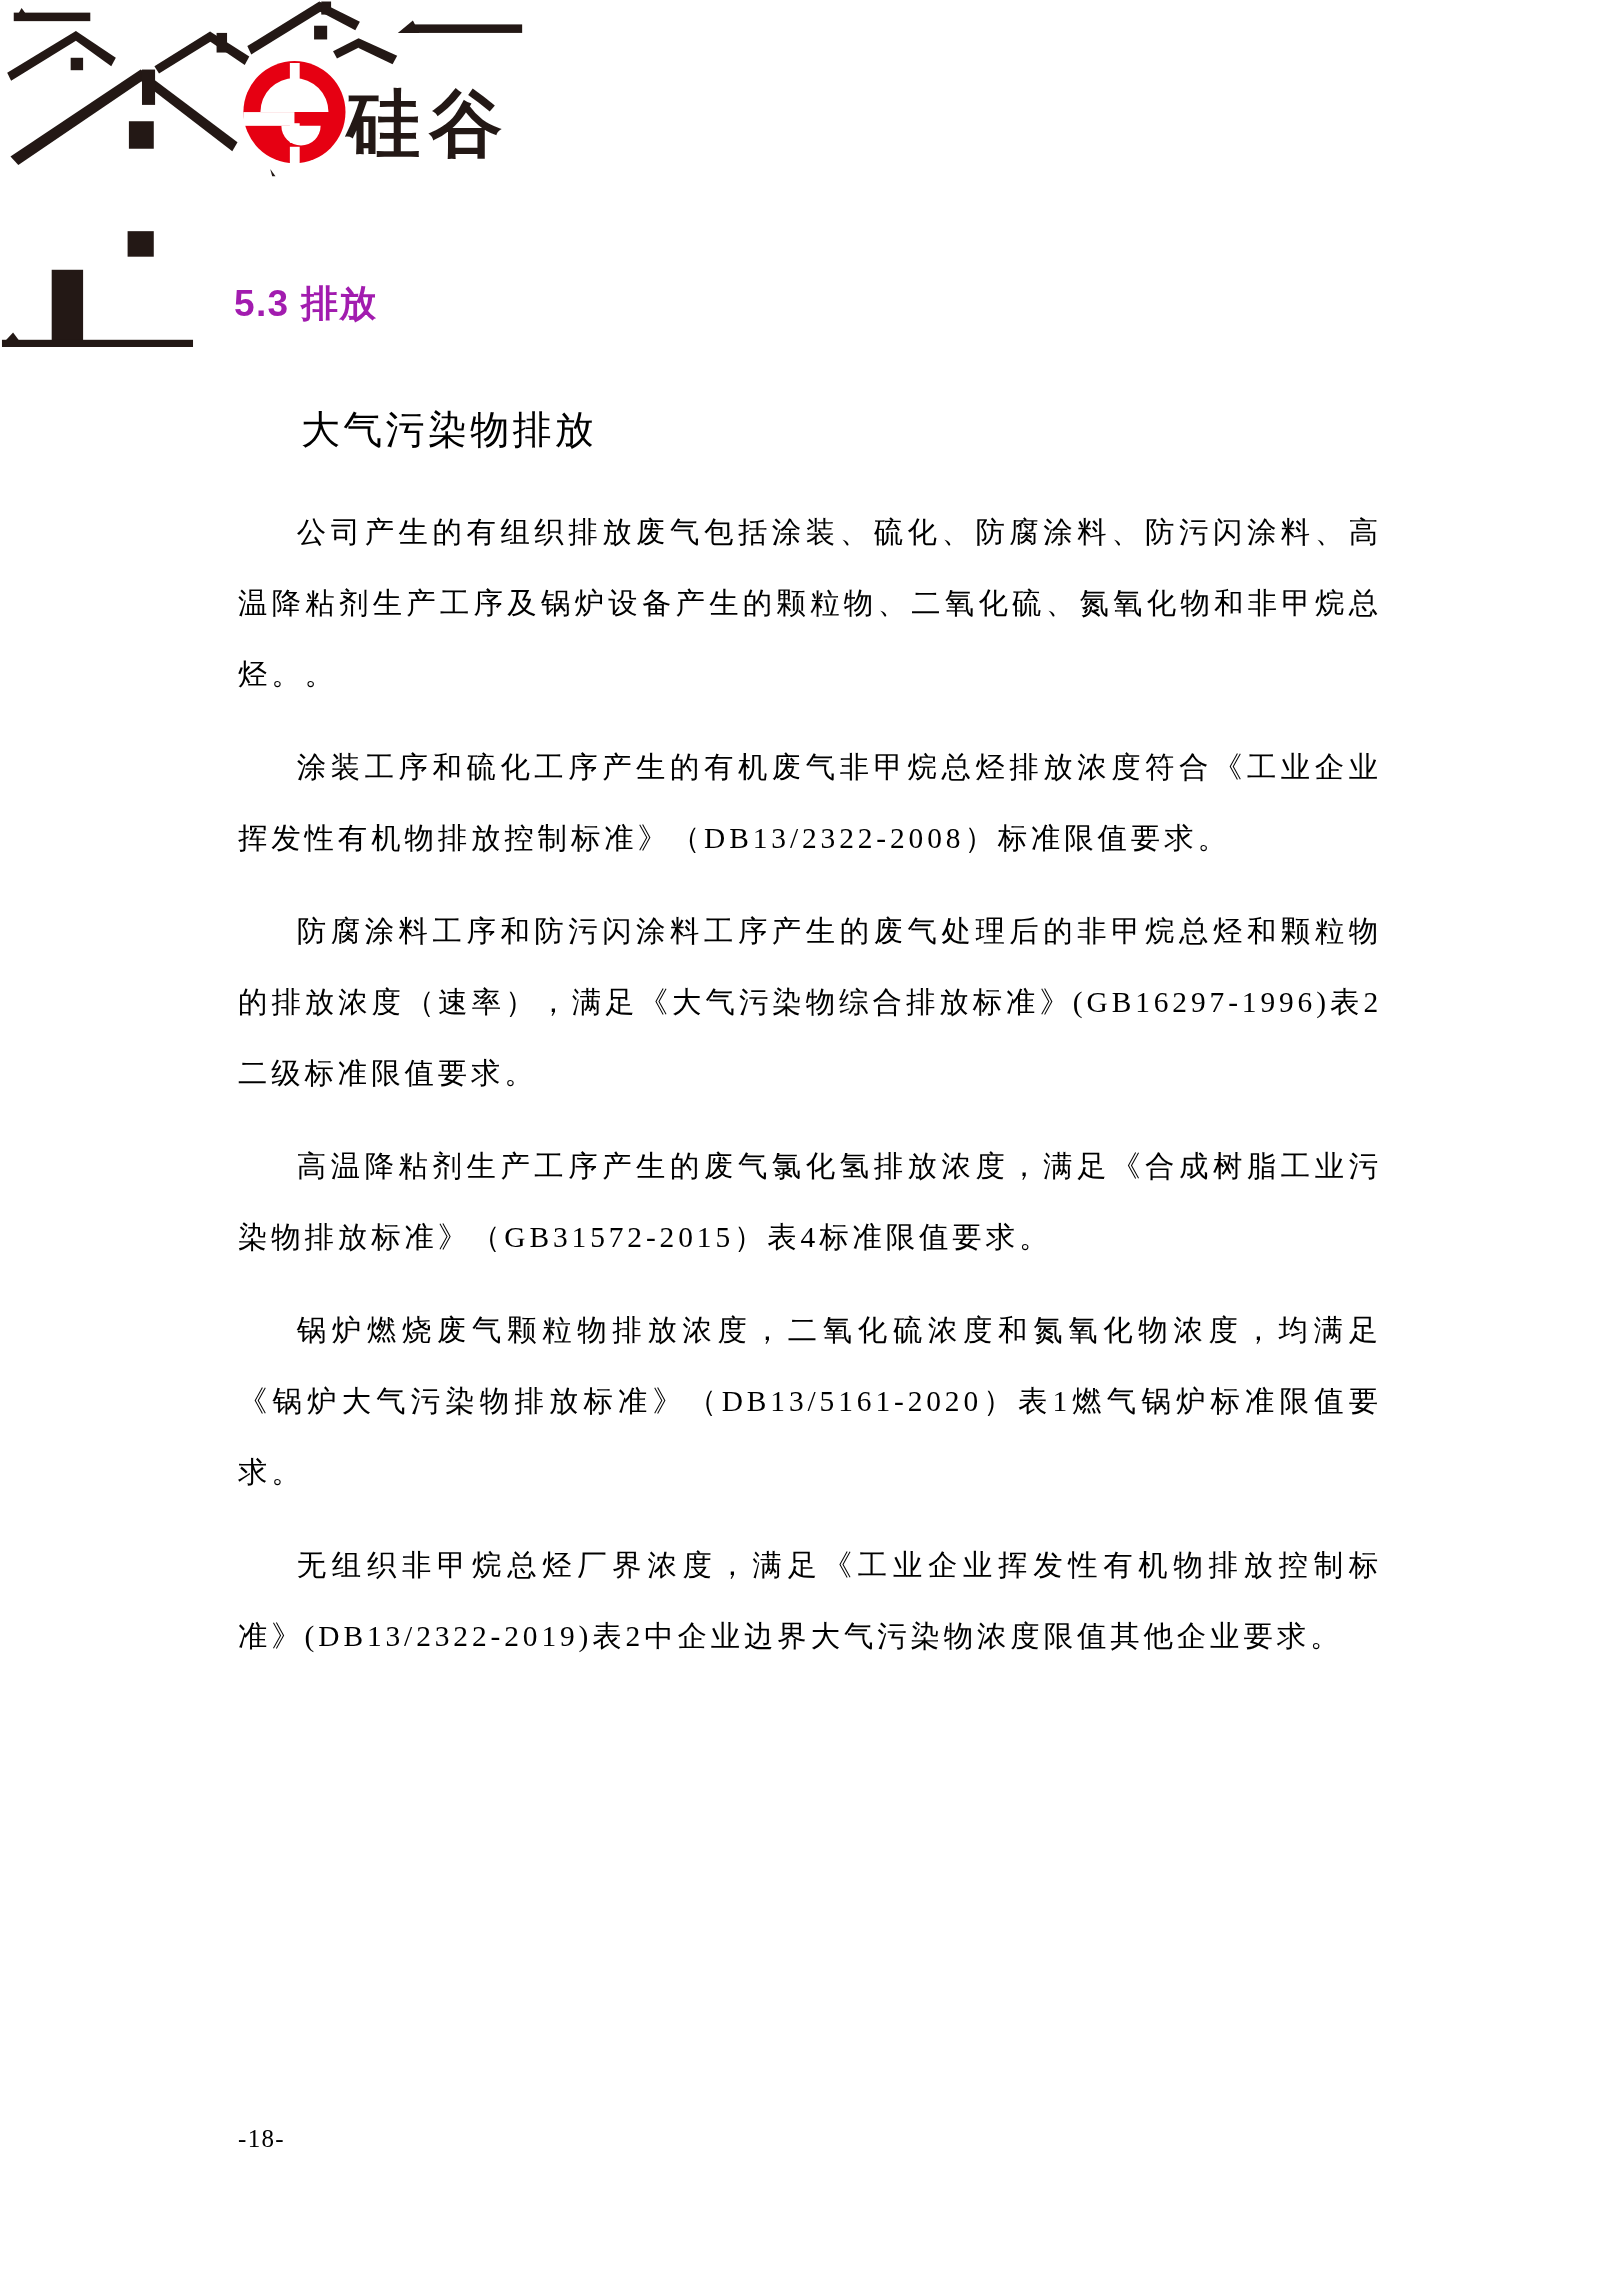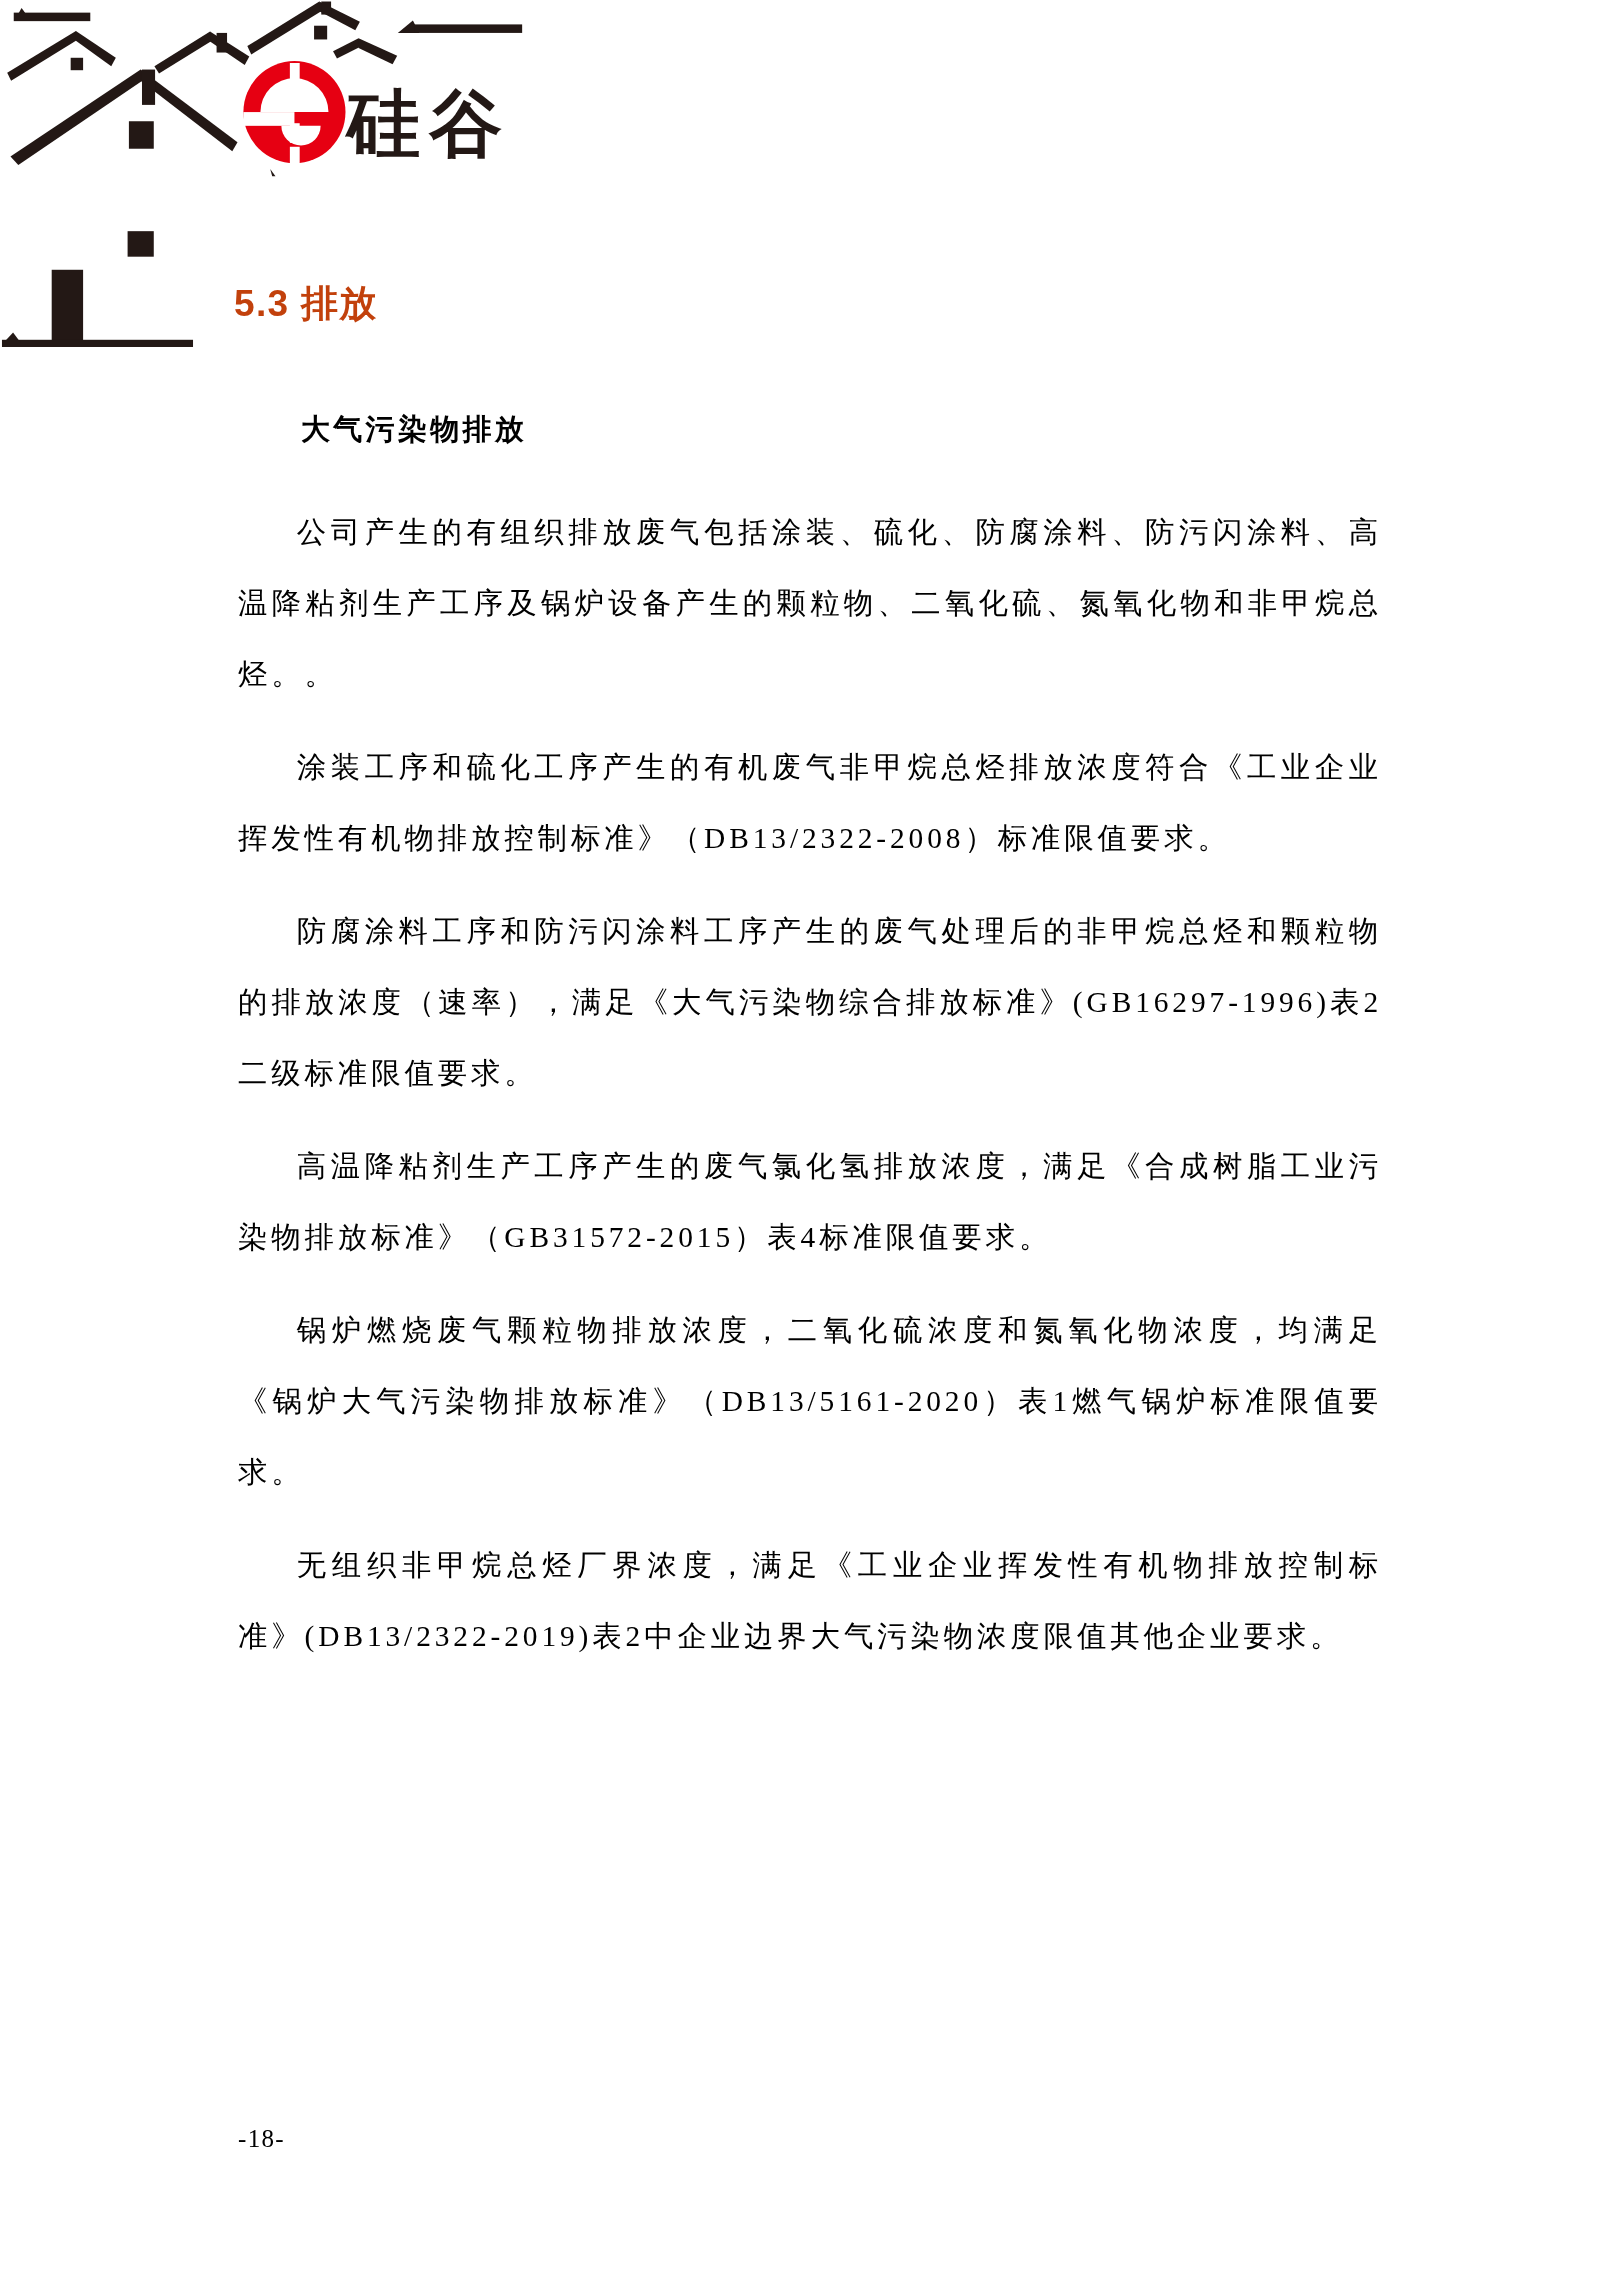--- a/index.html
+++ b/index.html
@@ -19,25 +19,25 @@
     position:absolute;left:347px;top:84px;
     font-family:"Liberation Sans","DejaVu Sans",sans-serif;
     font-weight:bold;font-size:73px;line-height:79px;
     letter-spacing:9.2px;color:#231815;
   }
   
   .h1{
     position:absolute;left:234px;top:283px;
     font-family:"Liberation Sans","DejaVu Sans",sans-serif;
     font-weight:bold;font-size:37px;line-height:42px;
-    letter-spacing:1.3px;color:#c2410c;
+    letter-spacing:1.3px;color:#a21caf;
   }
   .h2{
     position:absolute;left:301px;top:411px;
-    font-weight:bold;font-size:29px;line-height:37px;
+    font-weight:normal;font-size:39px;line-height:37px;
     letter-spacing:3.3px;
   }
   
   .content{
     position:absolute;left:238px;top:497px;width:1144px;
   }
   .content p{
     margin:0 0 22px 0;
     font-size:29.4px;line-height:71px;
     letter-spacing:3.9px;

